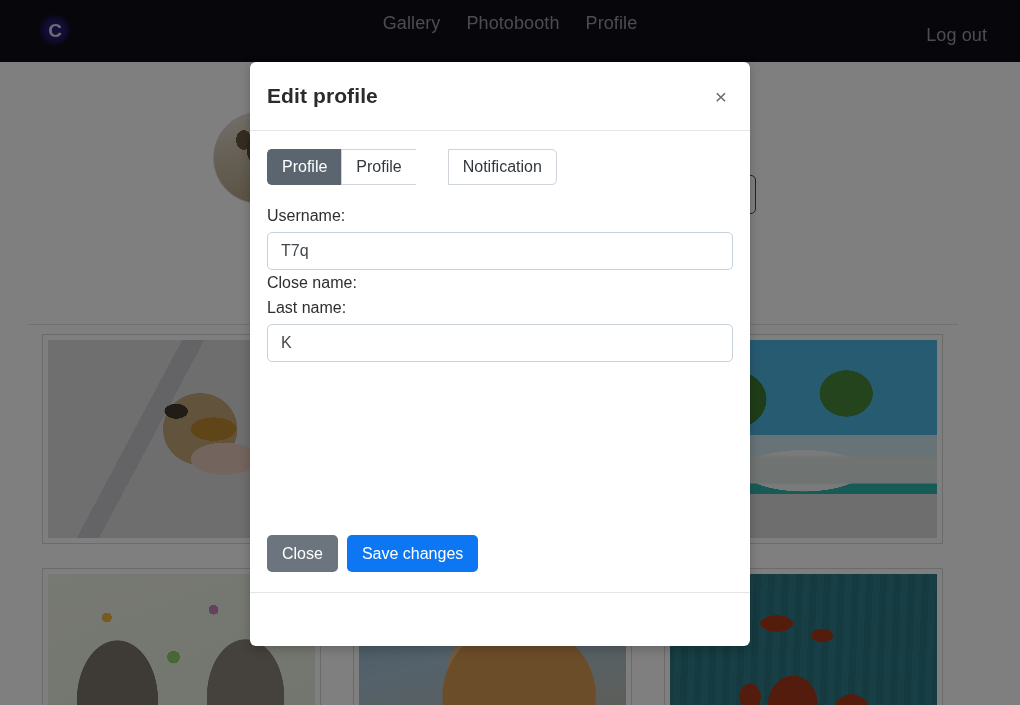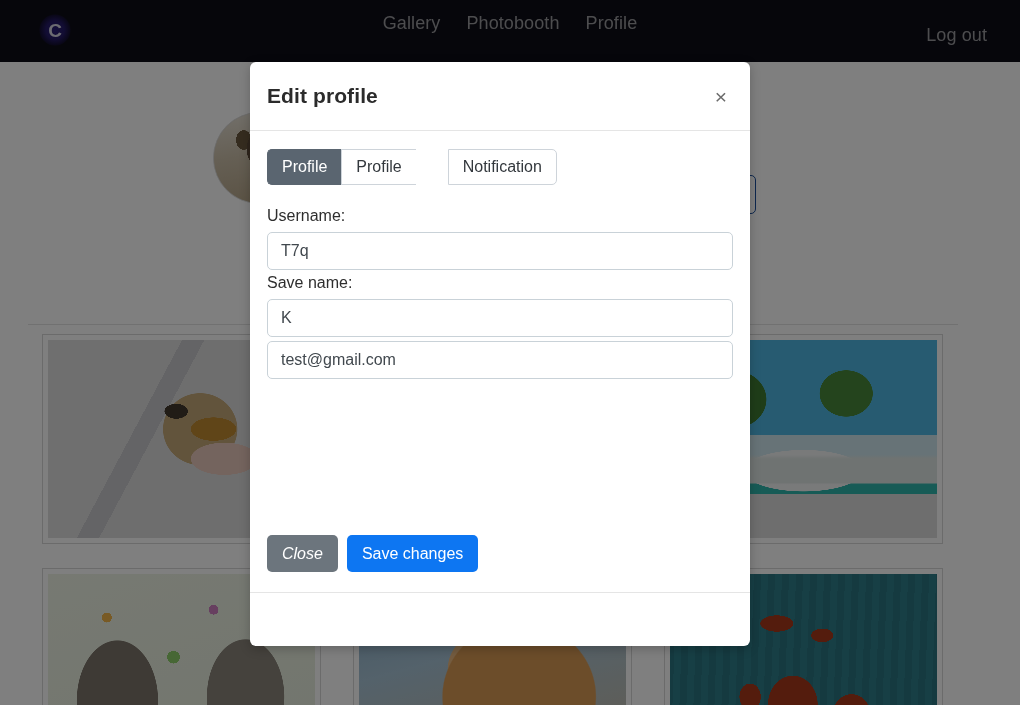--- a/index.html
+++ b/index.html
@@ -243,21 +243,21 @@
   .modal-actions {
     display: flex; gap: 9px;
     padding: 6px 17px 0 17px;
   }
   .btn {
     height: 37px; padding: 0 15px;
     font-size: 16px; font-family: "Liberation Sans", sans-serif;
     border: none; border-radius: 5px;
     cursor: pointer; color: #ffffff;
   }
-  .btn-close  { background: #6c757d; font-style: italic; }
+  .btn-close  { background: #6c757d; }
   .btn-save   { background: #0d76f2; }
 
   .modal-footer {
     margin-top: 20px;
     height: 54px;
     border-top: 1px solid #e5e5e5;
   }
 </style>
 </head>
 <body>
@@ -340,29 +340,29 @@
       <div class="tab">Profile</div>
       <div class="tab">Notification</div>
     </div>
 
     <div class="field">
       <label class="field-label">Username:</label>
       <input class="field-input" type="text" value="T7q" style="">
     </div>
 
     <div class="field">
-      <label class="field-label">Save name:</label>
+      <label class="field-label">Close name:</label>
     </div>
 
     <div class="field">
+      <label class="field-label">Last name:</label>
       <input class="field-input" type="text" value="K" style="">
     </div>
 
     <div class="field">
-      <input class="field-input" type="text" value="test@gmail.com" style="">
     </div>
   </div>
 
   <div class="modal-actions">
     <button class="btn btn-close">Close</button>
     <button class="btn btn-save">Save changes</button>
   </div>
 
   <div class="modal-footer"></div>
 </div>

